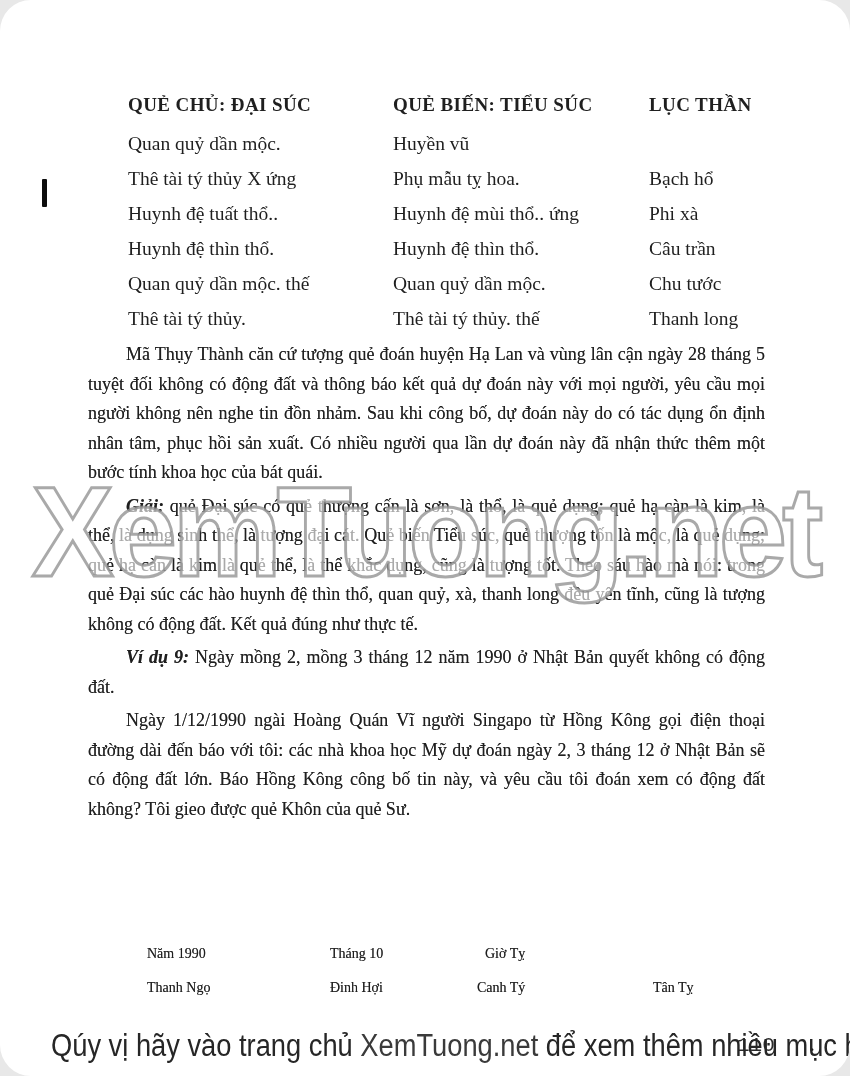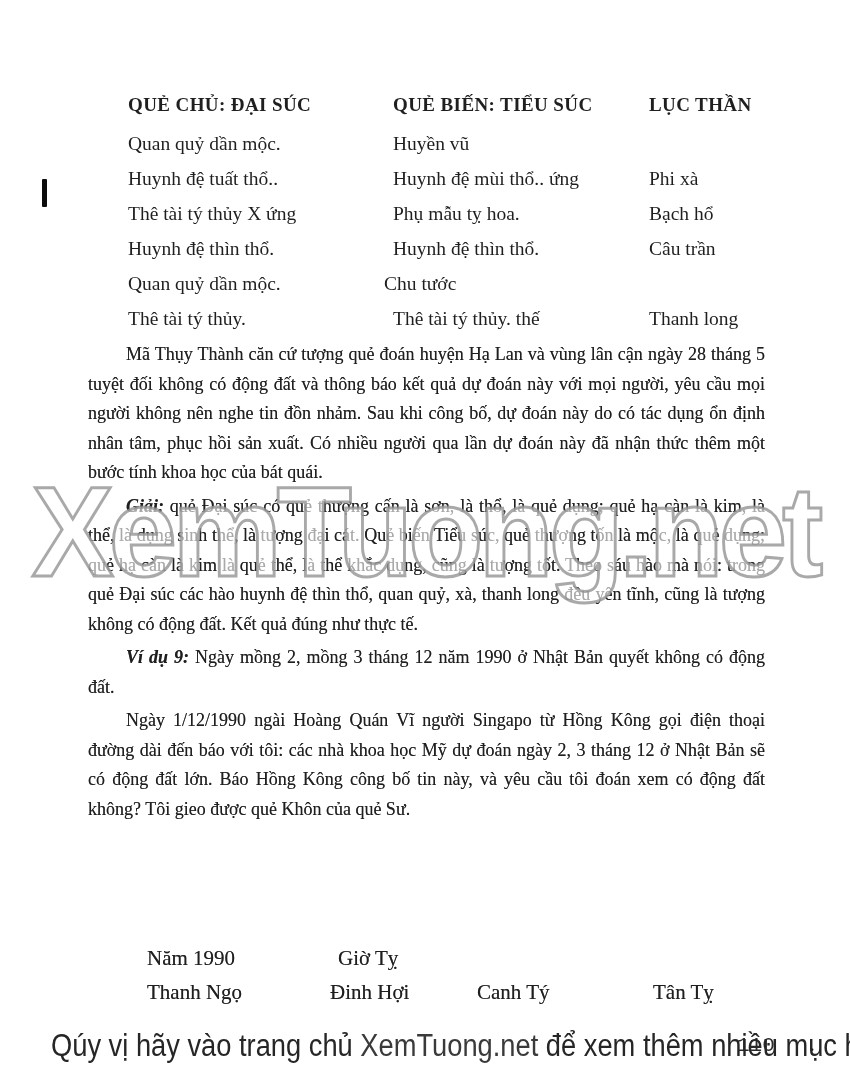--- a/index.html
+++ b/index.html
@@ -3,20 +3,21 @@
 <meta charset="utf-8">
 <style>
   html,body{margin:0;padding:0;background:#e8e8e8;}
   .page{
     position:relative;
     width:850px;height:1076px;
     background:#ffffff;
     overflow:hidden;
     font-family:"Liberation Serif", serif;
     color:#1f1f1f;
+    border-radius:31px;
   }
   
   .margin-mark{
     position:absolute;left:42px;top:179px;width:5px;height:28px;
     background:#0d0d0d;border-radius:1px;
   }
   
   .hex-table{position:absolute;left:128px;top:94px;width:648px;}
   .hex-header{display:flex;height:39px;font-weight:bold;font-size:19px;letter-spacing:.4px;}
   .hex-row{display:flex;height:35px;font-size:19.5px;}
@@ -26,21 +27,21 @@
   
   .body-text{
     position:absolute;left:88px;top:340px;width:677px;
     font-size:18px;line-height:29.5px;text-align:justify;
     text-shadow:0 0 .4px rgba(0,0,0,.55);
   }
   .body-text p{margin:0 0 4px 0;text-indent:38px;}
   .lead-giai{font-style:italic;font-weight:bold;}
   .lead-vidu{font-style:italic;font-weight:bold;}
   
-  .dt-table{position:absolute;left:147px;top:946px;font-size:21px;text-shadow:0 0 .4px rgba(0,0,0,.55);}
+  .dt-table{position:absolute;left:147px;top:946px;font-size:14px;text-shadow:0 0 .4px rgba(0,0,0,.55);}
   .dt-row{display:flex;height:34px;}
   .dt-table .d1{width:183px;}
   .dt-table .d2{width:147px;}
   .dt-table .d3{width:168px;}
   .dt-table .d4{flex:1;margin-left:8px;}
   
   .watermark{
     position:absolute;top:468px;left:50%;
     transform:translateX(-50%) scaleX(.96);
     font-family:"Liberation Sans", sans-serif;
@@ -81,55 +82,57 @@
     <div class="hex-header">
       <div class="c1">QUẺ CHỦ: ĐẠI SÚC</div>
       <div class="c2">QUẺ BIẾN: TIỂU SÚC</div>
       <div class="c3">LỤC THẦN</div>
     </div>
     <div class="hex-row">
       <div class="c1">Quan quỷ dần mộc.</div>
       <div class="c3">Huyền vũ</div>
     </div>
     <div class="hex-row">
+      <div class="c1">Thê tài tý thủy X ứng</div>
+      <div class="c2">Phụ mẫu tỵ hoa.</div>
+      <div class="c3">Bạch hổ</div>
+    </div>
+    <div class="hex-row">
       <div class="c1">Huynh đệ tuất thổ..</div>
       <div class="c2">Huynh đệ mùi thổ.. ứng</div>
       <div class="c3">Phi xà</div>
-    </div>
-    <div class="hex-row">
-      <div class="c1">Thê tài tý thủy X ứng</div>
-      <div class="c2">Phụ mẫu tỵ hoa.</div>
-      <div class="c3">Bạch hổ</div>
     </div>
     <div class="hex-row">
       <div class="c1">Huynh đệ thìn thổ.</div>
       <div class="c2">Huynh đệ thìn thổ.</div>
       <div class="c3">Câu trần</div>
     </div>
     <div class="hex-row">
+      <div class="c1">Quan quỷ dần mộc. thế</div>
       <div class="c2">Quan quỷ dần mộc.</div>
       <div class="c3">Chu tước</div>
     </div>
     <div class="hex-row">
       <div class="c1">Thê tài tý thủy.</div>
       <div class="c2">Thê tài tý thủy. thế</div>
       <div class="c3">Thanh long</div>
     </div>
   </div>
 
   <div class="body-text">
     <p>Mã Thụy Thành căn cứ tượng quẻ đoán huyện Hạ Lan và vùng lân cận ngày 28 tháng 5 tuyệt đối không có động đất và thông báo kết quả dự đoán này với mọi người, yêu cầu mọi người không nên nghe tin đồn nhảm. Sau khi công bố, dự đoán này do có tác dụng ổn định nhân tâm, phục hồi sản xuất. Có nhiều người qua lần dự đoán này đã nhận thức thêm một bước tính khoa học của bát quái.</p>
     <p><span class="lead-giai">Giải:</span><span> quẻ Đại súc có quẻ thượng cấn là sơn, là thổ, là quẻ dụng; quẻ hạ càn là kim, là thể, là dụng sinh thể, là tượng đại cát. Quẻ biến Tiểu súc, quẻ thượng tốn là mộc, là quẻ dụng; quẻ hạ càn là kim là quẻ thể, là thể khắc dụng, cũng là tượng tốt. Theo sáu hào mà nói: trong quẻ Đại súc các hào huynh đệ thìn thổ, quan quỷ, xà, thanh long đều yên tĩnh, cũng là tượng không có động đất. Kết quả đúng như thực tế.</span></p>
     <p><span class="lead-vidu">Ví dụ 9:</span><span> Ngày mồng 2, mồng 3 tháng 12 năm 1990 ở Nhật Bản quyết không có động đất.</span></p>
     <p>Ngày 1/12/1990 ngài Hoàng Quán Vĩ người Singapo từ Hồng Kông gọi điện thoại đường dài đến báo với tôi: các nhà khoa học Mỹ dự đoán ngày 2, 3 tháng 12 ở Nhật Bản sẽ có động đất lớn. Báo Hồng Kông công bố tin này, và yêu cầu tôi đoán xem có động đất không? Tôi gieo được quẻ Khôn của quẻ Sư.</p>
   </div>
 
   <div class="dt-table">
     <div class="dt-row">
       <div class="d1">Năm 1990</div>
+      <div class="d2">Tháng 10</div>
       <div class="d4">Giờ Tỵ</div>
     </div>
     <div class="dt-row">
       <div class="d1">Thanh Ngọ</div>
       <div class="d2">Đinh Hợi</div>
       <div class="d3">Canh Tý</div>
       <div class="d4">Tân Tỵ</div>
     </div>
   </div>
 

